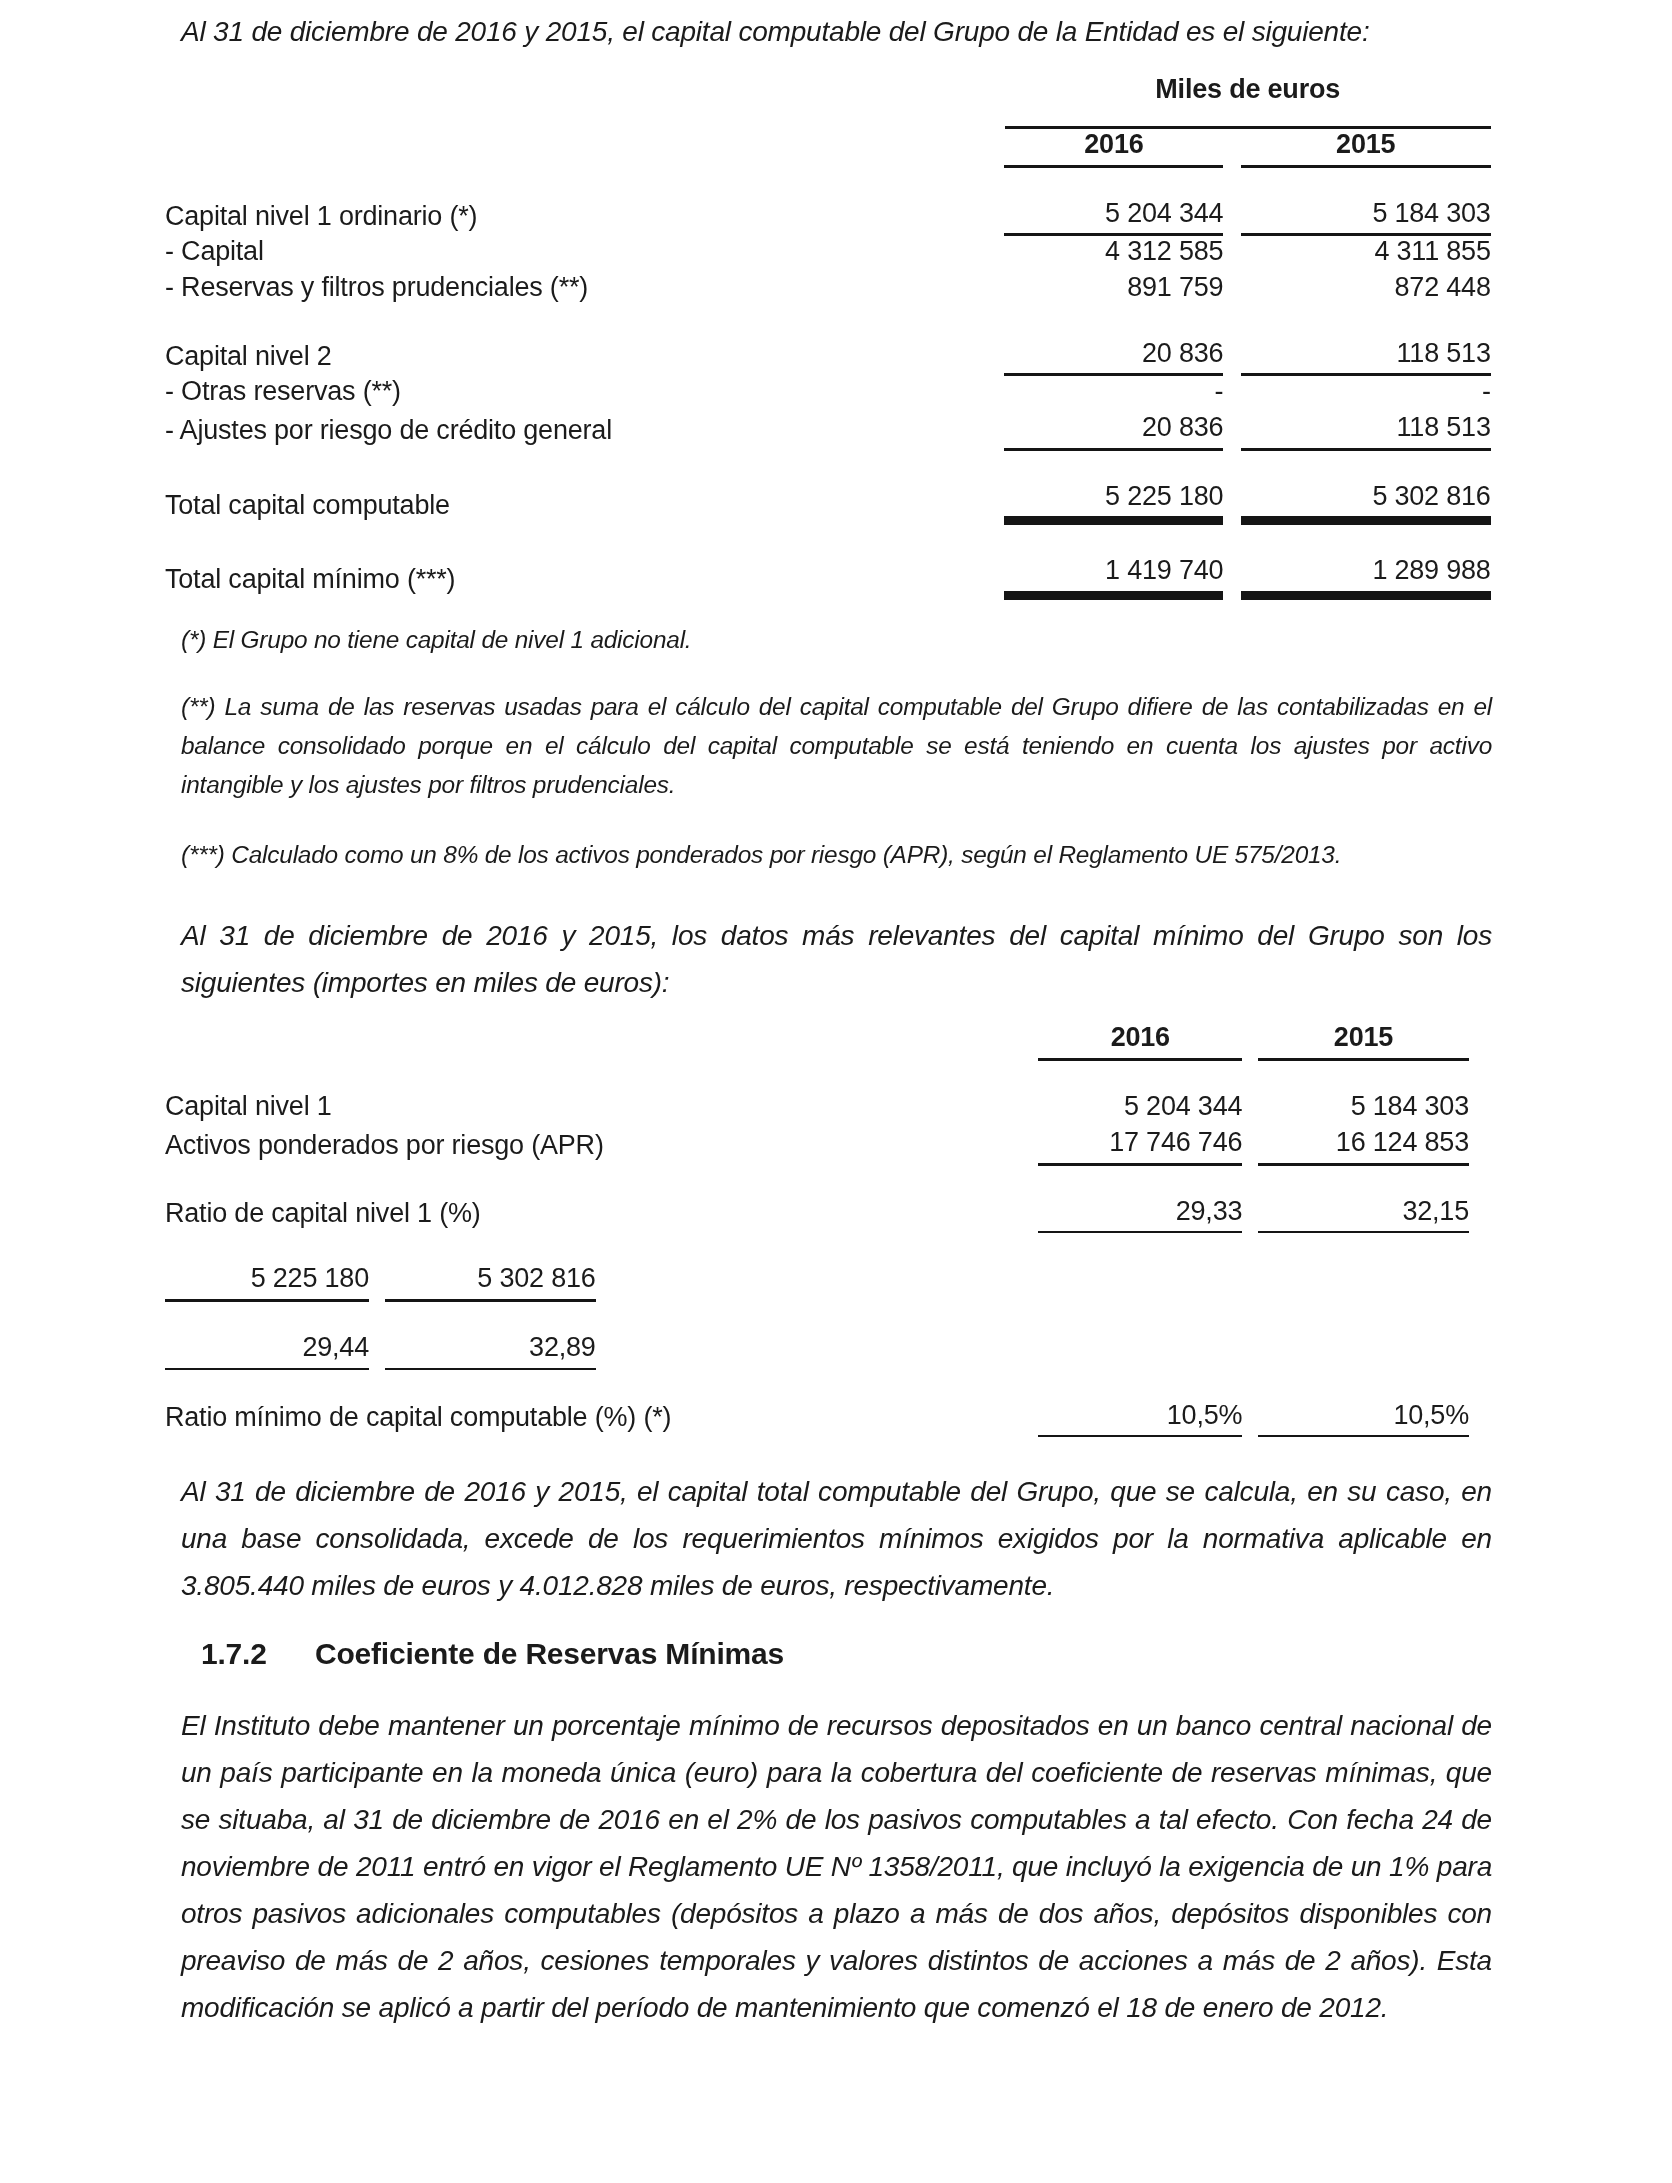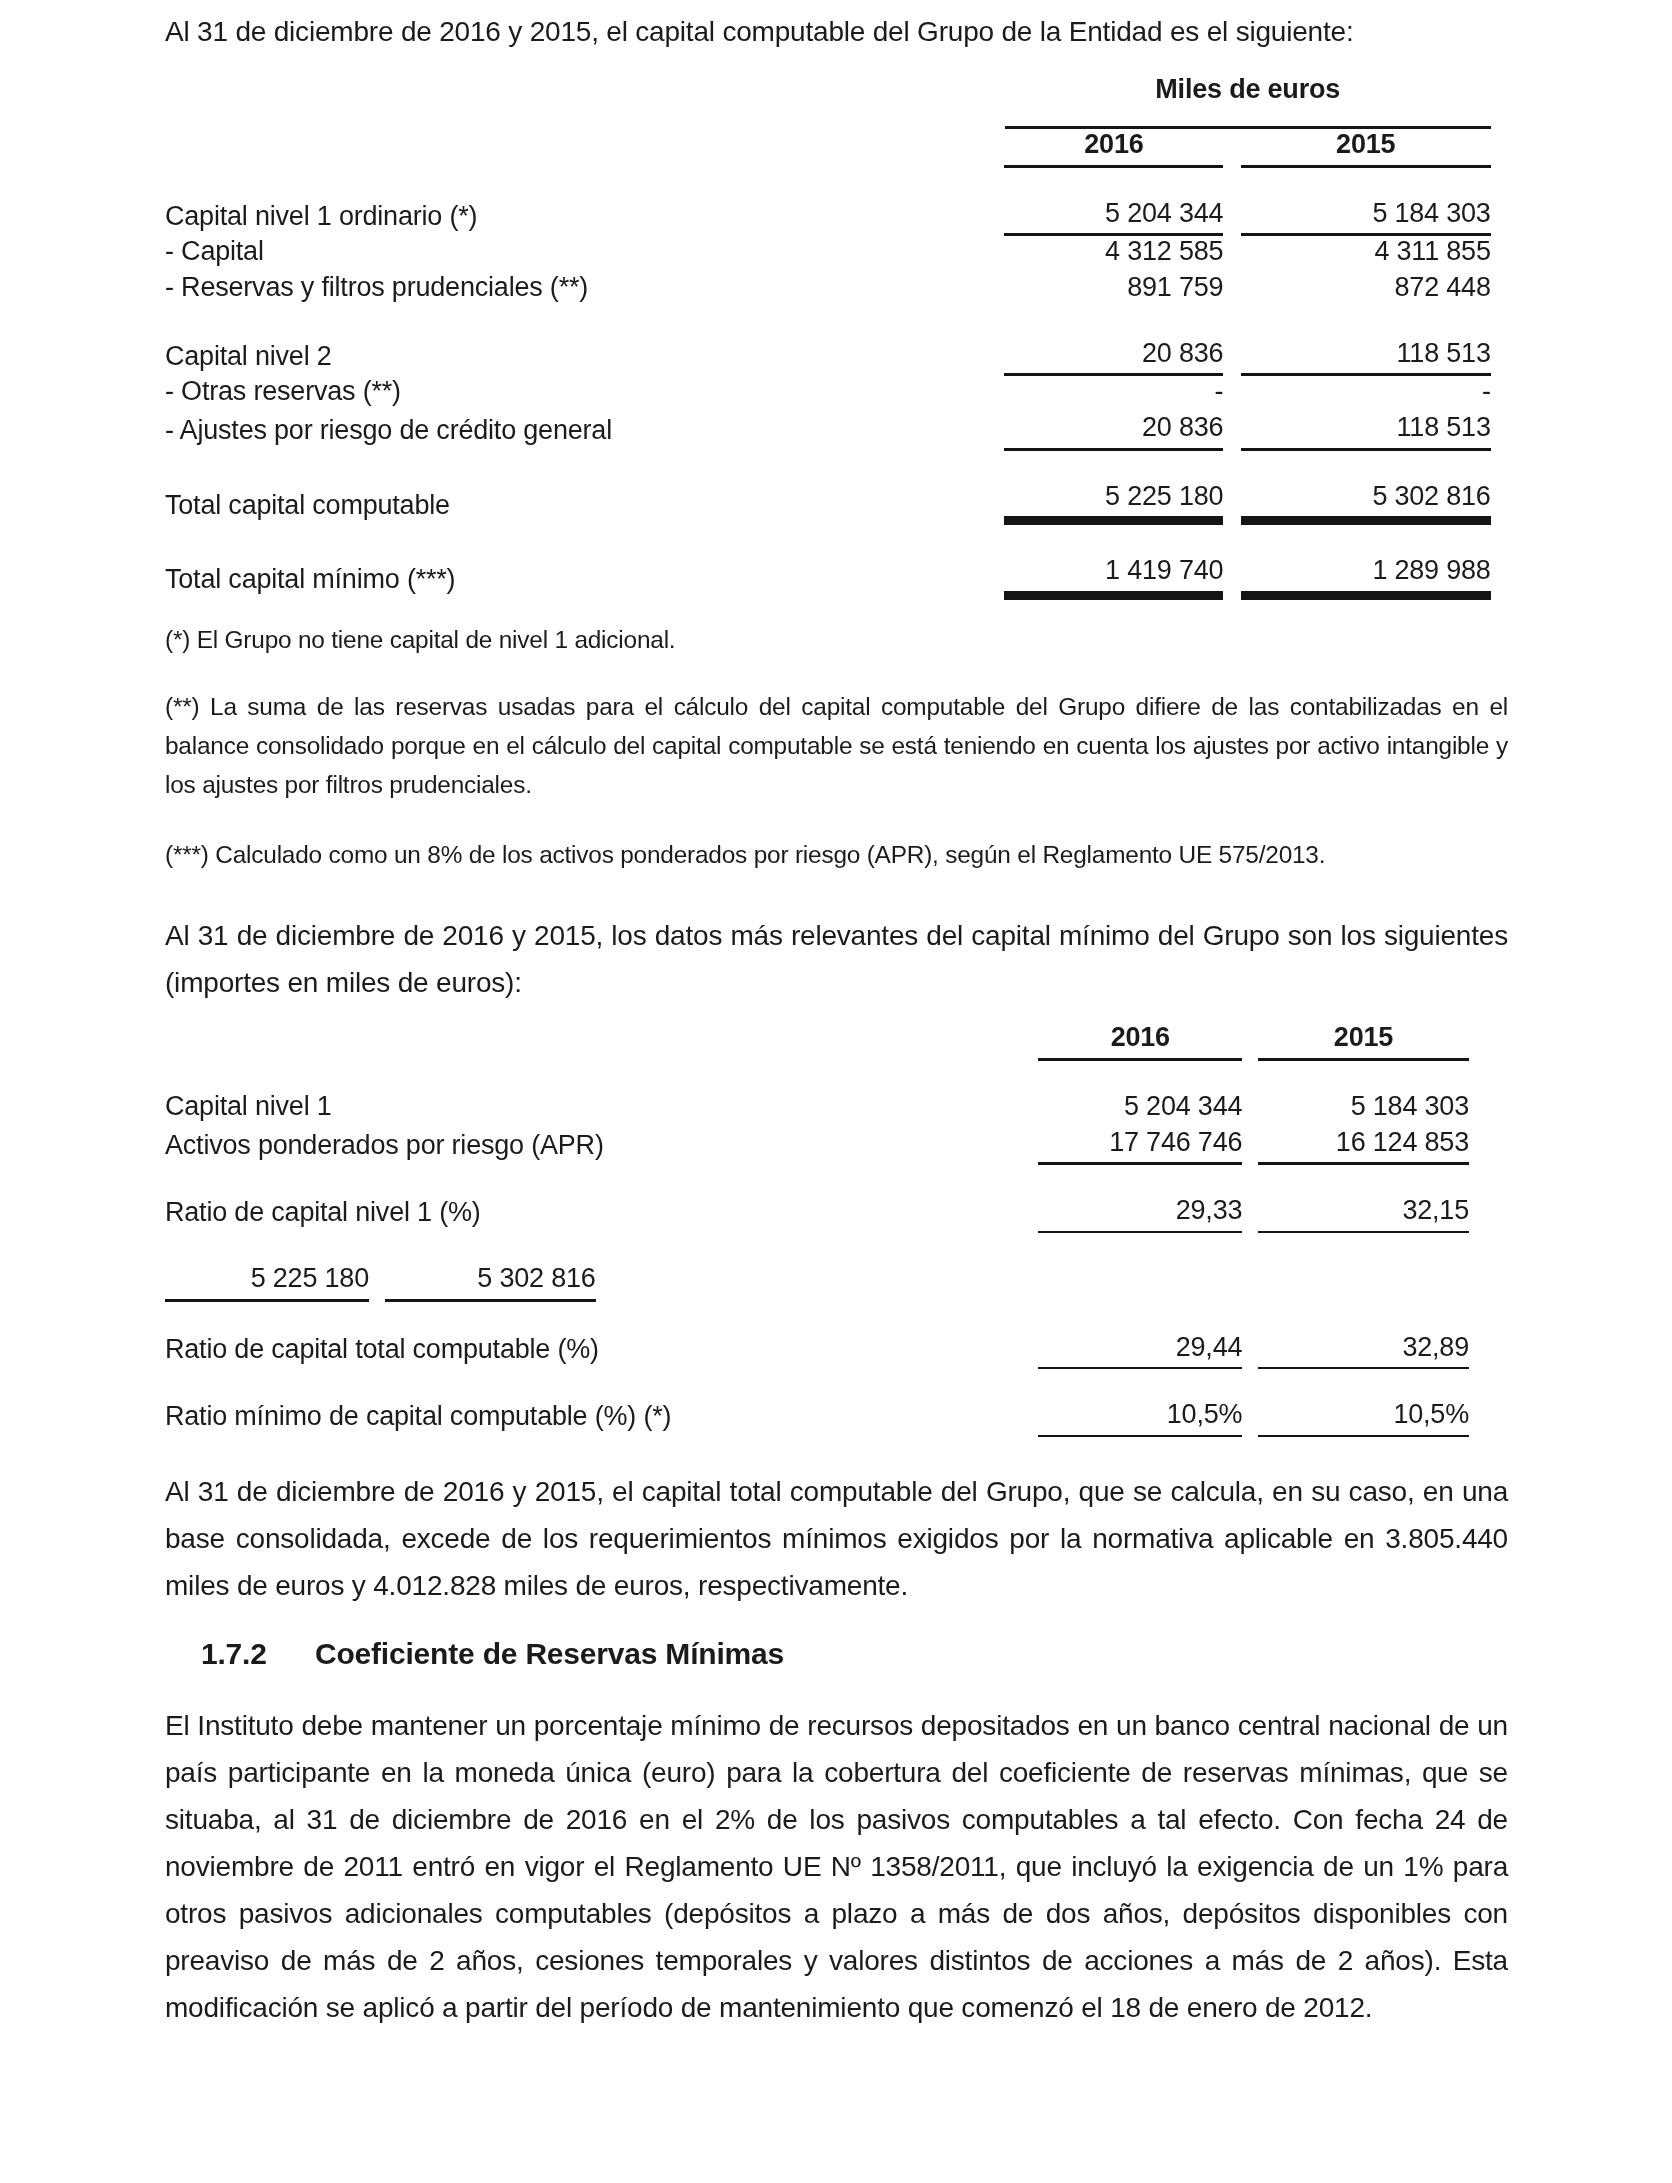--- a/index.html
+++ b/index.html
@@ -7,21 +7,21 @@
     position:relative;
     width:1672px; height:2183px;
     margin:0 auto;
     background:#ffffff;
     box-sizing:border-box;
     padding:7.9px 164px 0 165px;
     overflow:hidden;
     font-family:"Liberation Sans", sans-serif;
     color:#1b1b1b;
   }
-  p { margin:0; }
+  p { margin:16px;font-style:italic; }
   .body-par {
     font-size:28px; line-height:47px;
     text-align:justify; letter-spacing:-0.2px;
   }
   .no-justify { text-align:left; }
   .footnote {
     font-size:24.4px; line-height:39px;
     text-align:justify; letter-spacing:-0.2px;
   }
   .section-heading {
@@ -169,21 +169,20 @@
         <div class="ft-cell c2016 rule-thin">29,33</div>
         <div class="ft-gap"></div>
         <div class="ft-cell c2015 rule-thin">32,15</div>
       </div>
       <div class="ft-row gap-before">
         <div class="ft-cell c2016 rule-reg">5 225 180</div>
         <div class="ft-gap"></div>
         <div class="ft-cell c2015 rule-reg">5 302 816</div>
       </div>
       <div class="ft-row gap-before">
-        <div class="ft-label">Ratio de capital total computable (%)</div>
         <div class="ft-cell c2016 rule-thin">29,44</div>
         <div class="ft-gap"></div>
         <div class="ft-cell c2015 rule-thin">32,89</div>
       </div>
       <div class="ft-row gap-before">
         <div class="ft-label">Ratio mínimo de capital computable (%) (*)</div>
         <div class="ft-cell c2016 rule-thin">10,5%</div>
         <div class="ft-gap"></div>
         <div class="ft-cell c2015 rule-thin">10,5%</div>
       </div>

